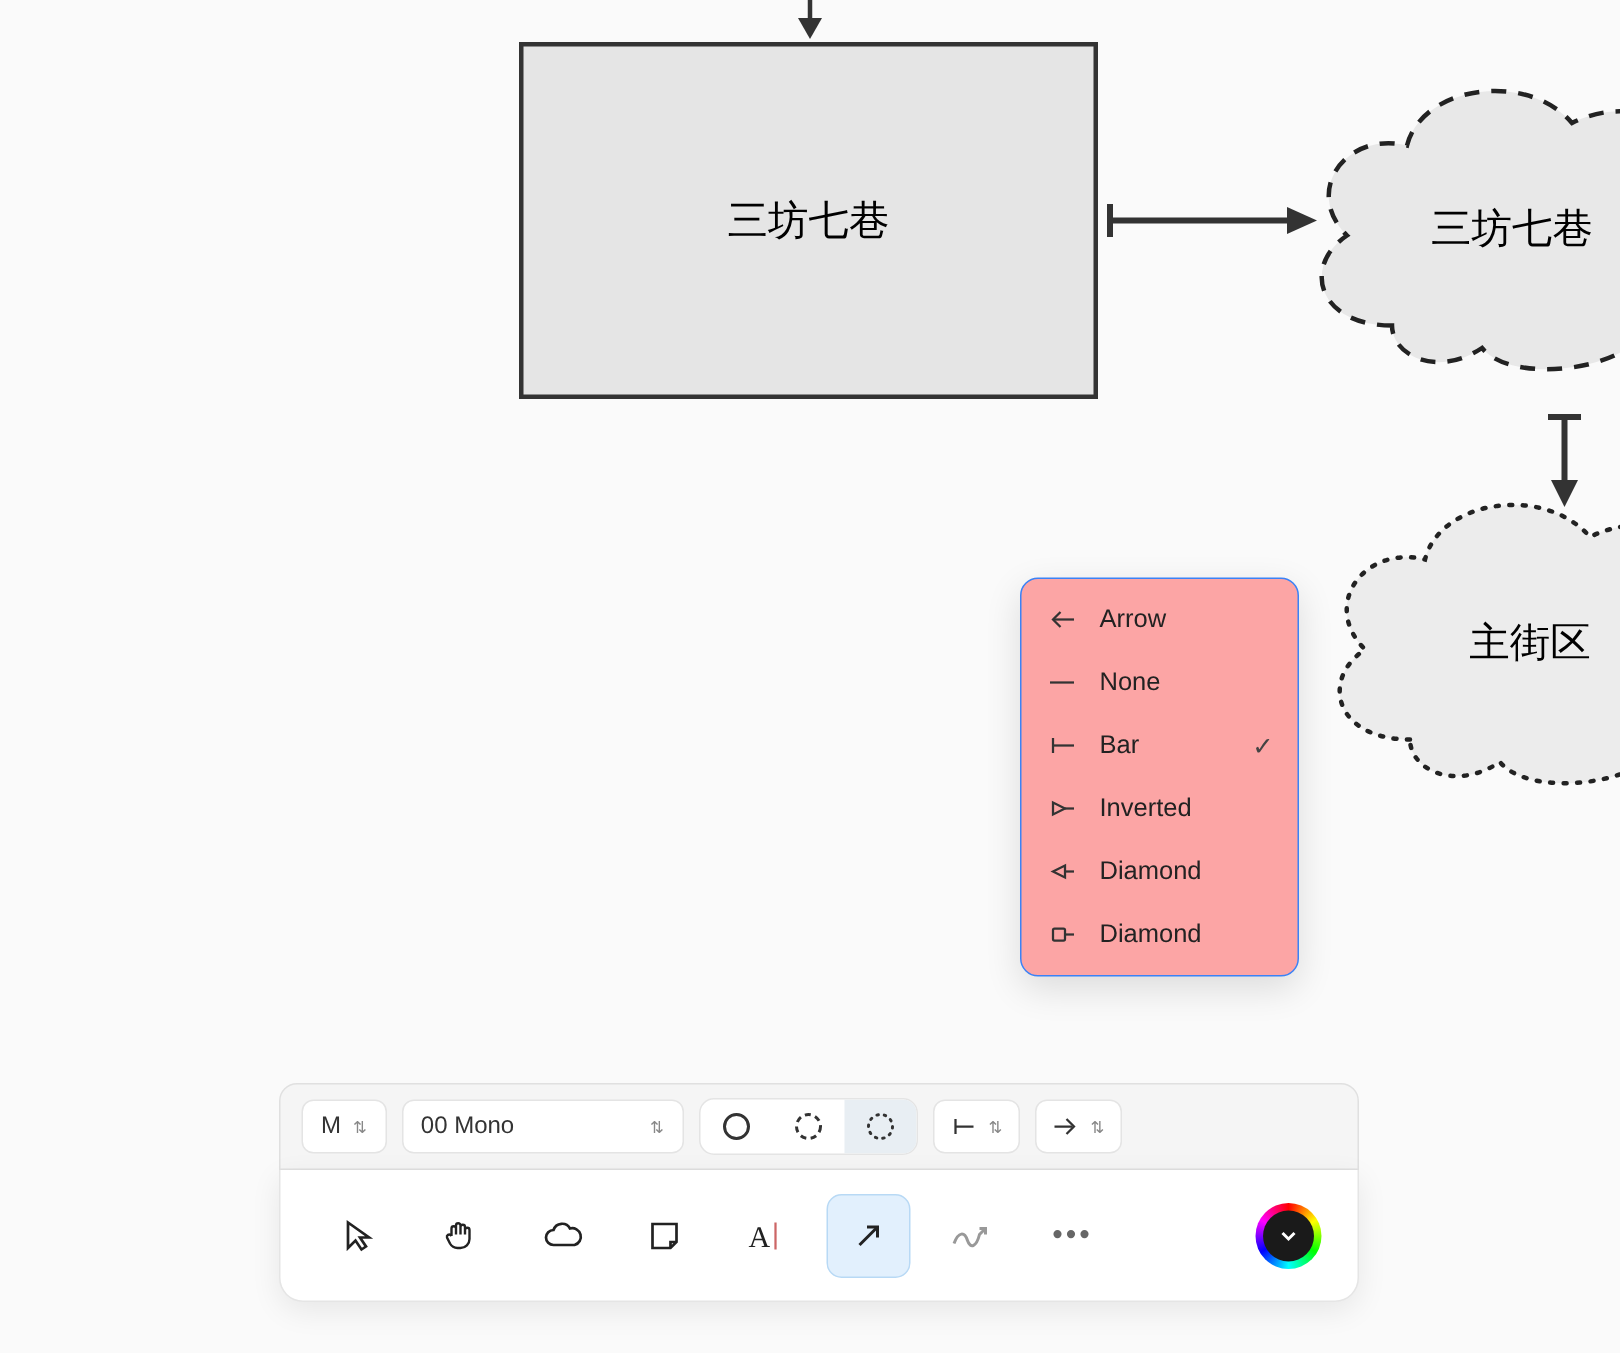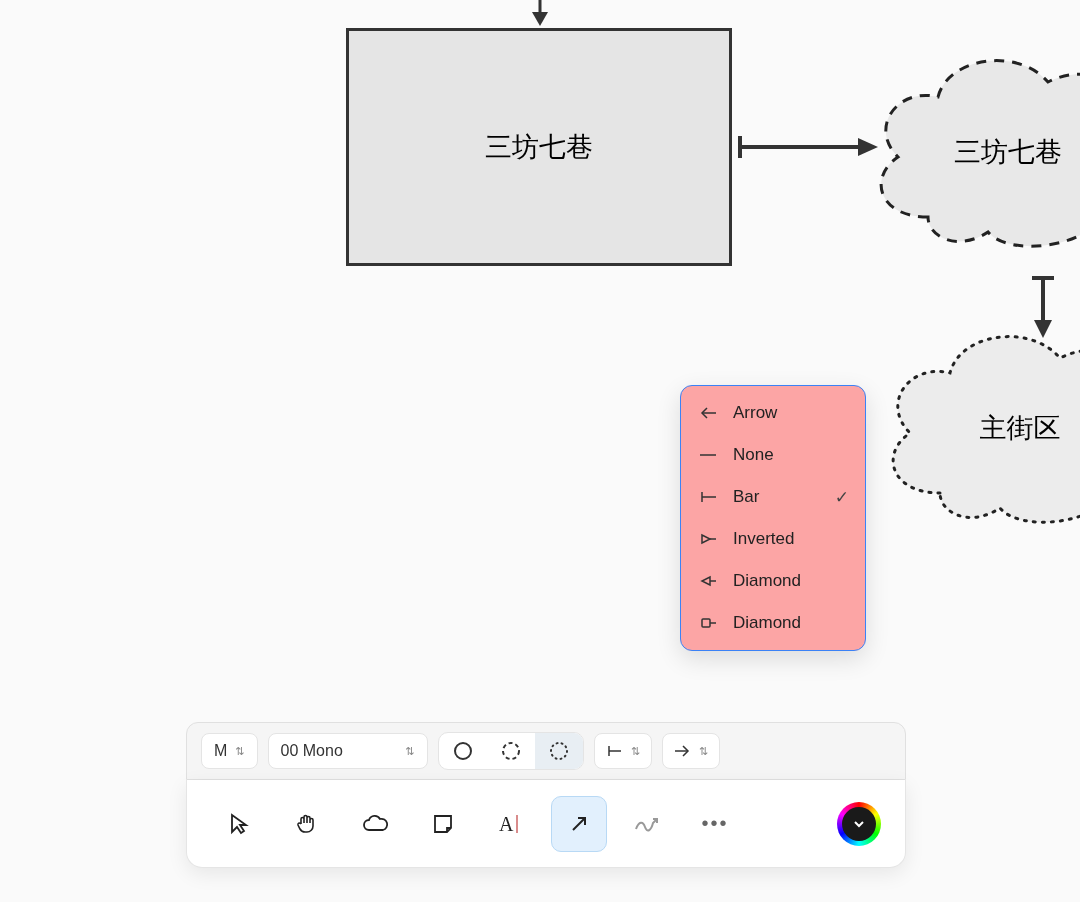--- a/index.html
+++ b/index.html
@@ -248,21 +248,21 @@
     <span>Diamond</span>
   </div>
 </div>
 
 <div class="toolbar-wrap">
   <div class="style-bar">
     <div class="chip">
       <span>M</span>
       <span class="caret">⇅</span>
     </div>
-    <div class="chip" style="width:160px">
+    <div class="chip" style="width:188px">
       <span>00 Mono</span>
       <span class="caret" style="margin-left:auto">⇅</span>
     </div>
     <div class="seg">
       <div class="opt">
         <svg width="22" height="22">
             <circle cx="11" cy="11" r="8" fill="none" stroke="#333" stroke-width="2"></circle>
           </svg>
       </div>
       <div class="opt">

